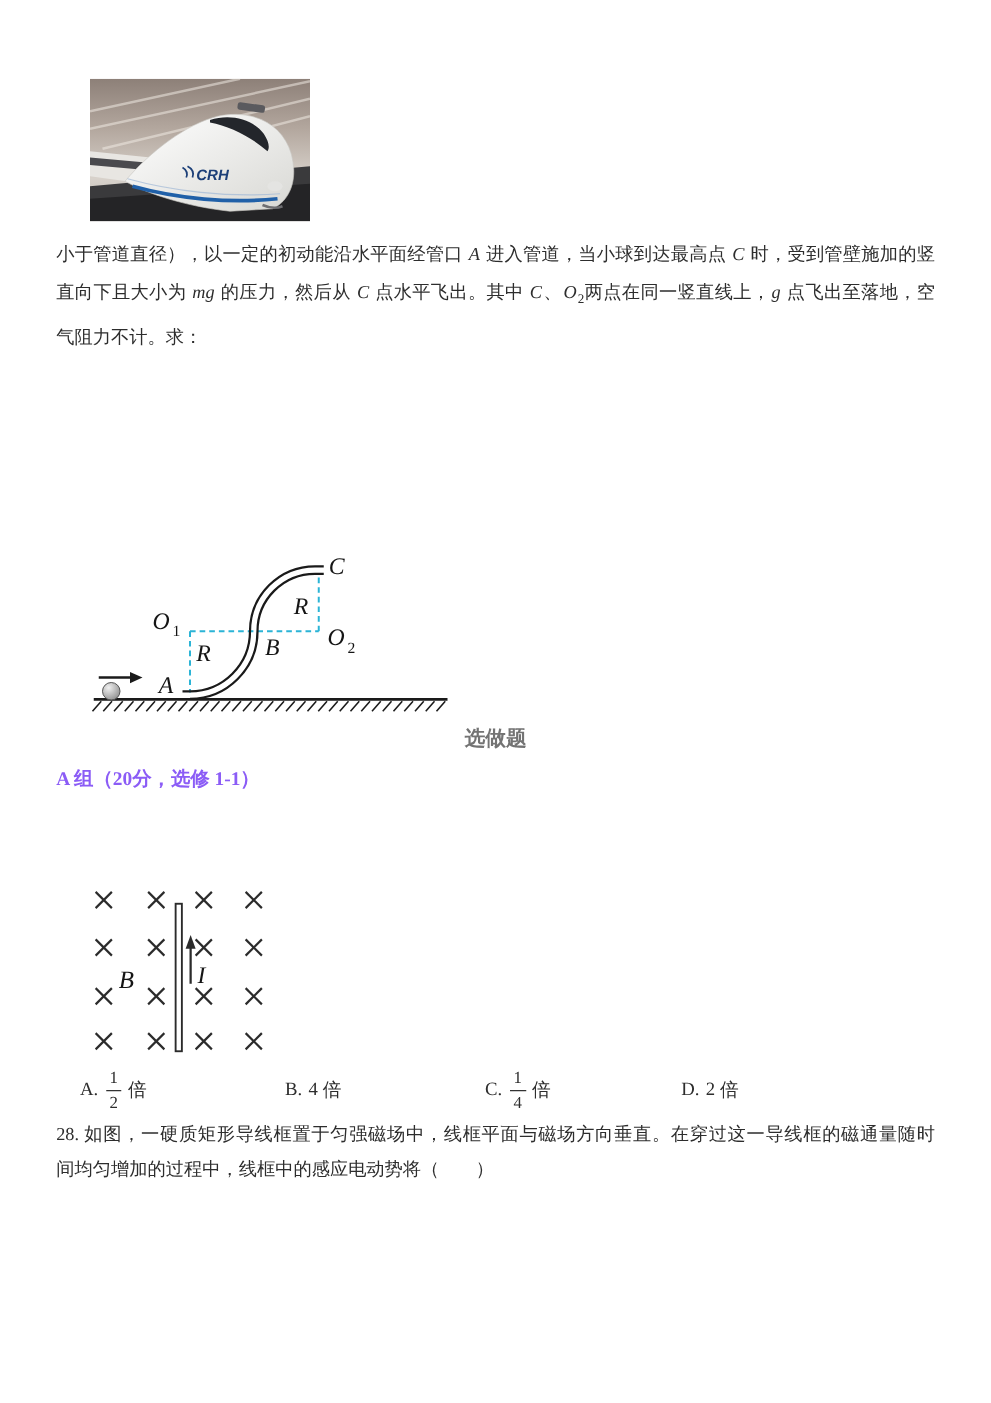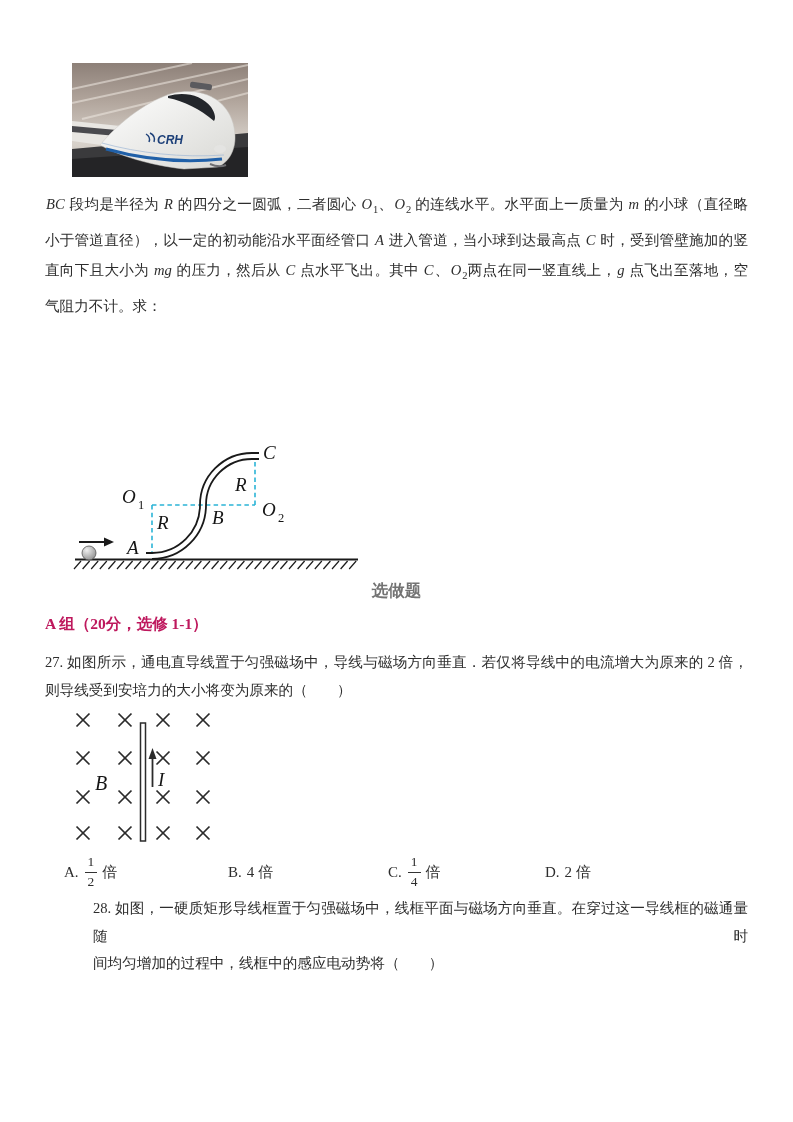--- a/index.html
+++ b/index.html
@@ -7,28 +7,28 @@
     position:relative;width:793px;height:1080px;background:#fff;overflow:hidden;
     font-family:"Liberation Serif","DejaVu Serif",serif;color:#2d2d2d;
   }
   .abs{position:absolute;}
   .q-block{position:absolute;left:45px;width:703px;}
   .line{font-size:14.6px;}
   .jline{text-align:justify;text-align-last:justify;}
   .q26 .line{line-height:30px;}
   .q26 .subline{line-height:32.5px;}
   .q27t .line{line-height:28px;}
-  .q28t .line{line-height:27.5px;margin-left:48px;}
+  .q28t .line{line-height:27.5px;}
   .var{font-style:italic;font-family:"Liberation Serif","DejaVu Serif",serif;padding:0 1px;}
   .subn{font-size:10.5px;vertical-align:-4px;letter-spacing:0;}
   .light{color:#98a0b0;}
   .sec-title{position:absolute;top:581px;left:0;right:0;text-align:center;
     font-weight:bold;font-size:16.5px;line-height:20px;color:#737373;}
   .group-heading{position:absolute;top:613px;left:45px;font-weight:bold;
-    font-size:15.5px;line-height:22px;color:#be185d;}
+    font-size:15.5px;line-height:22px;color:#8b5cf6;}
   .options{position:absolute;top:850px;left:45px;width:703px;height:44px;}
   .opt{position:absolute;top:0;height:44px;display:inline-flex;align-items:center;
     font-size:15px;white-space:nowrap;}
   .opt .olabel{margin-right:5px;}
   .opt .oval{margin-right:4px;}
   .opt-a{left:19px;} .opt-b{left:183px;} .opt-c{left:343px;} .opt-d{left:500px;}
   .frac{display:inline-block;text-align:center;font-size:13.5px;line-height:1.15;
     vertical-align:middle;margin:0 5px 0 1px;}
   .frac .num{display:block;border-bottom:1.3px solid #333;padding:0 3px 1.5px;}
   .frac .den{display:block;padding-top:1.5px;}
@@ -76,21 +76,20 @@
     <rect x="118" y="20" width="22" height="6" rx="2" fill="#5a5a5e" transform="rotate(8 129 23)"></rect>
     <path d="M 34 86 C 70 96 112 100 150 96" stroke="#2060a8" stroke-width="3" fill="none"></path>
     <path d="M 30 80 C 66 90 110 95 152 92" stroke="#9fb8d6" stroke-width="1" fill="none" opacity="0.7"></path>
     <path d="M 78 70 q 6 3 4 9 M 74 71 q 5 3 3 8" stroke="#1c3f78" stroke-width="1.4" fill="none"></path>
     <text x="85" y="81" font-size="12" font-weight="bold" fill="#1c3f78" font-style="italic" style="font-family:'Liberation Sans',sans-serif">CRH</text>
     <ellipse cx="148" cy="86" rx="6" ry="4" fill="#e4e4e2"></ellipse>
     <path d="M 138 101 q 9 4 16 1" stroke="#6f6f72" stroke-width="2" fill="none"></path>
   </svg>
 
   <div class="q-block q26" style="top:189px;">
-    <div class="line jline"><span class="var">BC</span><span> 段均是半径为 </span><span class="var">R</span><span> 的四分之一圆弧，二者圆心 </span><span class="var">O</span><span class="subn">1</span><span>、</span><span class="var">O</span><span class="subn">2</span><span> 的连线水平。水平面上一质量为 </span><span class="var">m</span><span> 的小球（直径略</span></div>
     <div class="line jline"><span>小于管道直径），以一定的初动能沿水平面经管口 </span><span class="var">A</span><span> 进入管道，当小球到达最高点 </span><span class="var">C</span><span> 时，受到管壁施加的竖</span></div>
     <div class="line jline"><span>直向下且大小为 </span><span class="var">mg</span><span> 的压力，然后从 </span><span class="var">C</span><span> 点水平飞出。其中 </span><span class="var">C</span><span>、</span><span class="var">O</span><span class="subn">2</span><span>两点在同一竖直线上，</span><span class="var">g</span><span> 点飞出至落地，空</span></div>
     <div class="line"><span>气阻力不计。求：</span></div>
   </div>
 
   <svg class="abs" style="left:65px;top:432px;" width="310" height="148" viewBox="0 0 310 148">
 
     <g stroke="#2bb4d6" stroke-width="1.6" stroke-dasharray="4.5 3.2" fill="none">
       <line x1="87" y1="73" x2="87" y2="122"></line>
       <line x1="87" y1="73" x2="190" y2="73"></line>
@@ -152,24 +151,20 @@
     <text x="147" y="92" class="dlabel">B</text>
     <text x="170" y="59" class="dlabel">R</text>
     <text x="197" y="84" class="dlabel">O</text>
     <text x="213" y="90" class="dsub">2</text>
     <text x="198" y="27" class="dlabel">C</text>
   </svg>
 
   <div class="sec-title">选做题</div>
   <div class="group-heading">A 组（20分，选修 1-1）</div>
 
-  <div class="q-block q27t" style="top:648px;">
-    <div class="line jline"><span>27. 如图所示，通电直导线置于匀强磁场中，导线与磁场方向垂直．若仅将导线中的电流增大为原来的 2 倍，</span></div>
-    <div class="line"><span>则导线受到安培力的大小将变为原来的（　　）</span></div>
-  </div>
 
   <svg class="abs" style="left:65px;top:707px;" width="160" height="142" viewBox="0 0 160 142">
     <g id="crosses27" stroke="#2b2b2b" stroke-width="1.7">
         <line x1="11.5" y1="6.5" x2="24.5" y2="19.5"></line>
         <line x1="24.5" y1="6.5" x2="11.5" y2="19.5"></line>
         <line x1="11.5" y1="44.5" x2="24.5" y2="57.5"></line>
         <line x1="24.5" y1="44.5" x2="11.5" y2="57.5"></line>
         <line x1="11.5" y1="83.5" x2="24.5" y2="96.5"></line>
         <line x1="24.5" y1="83.5" x2="11.5" y2="96.5"></line>
         <line x1="11.5" y1="119.5" x2="24.5" y2="132.5"></line>

